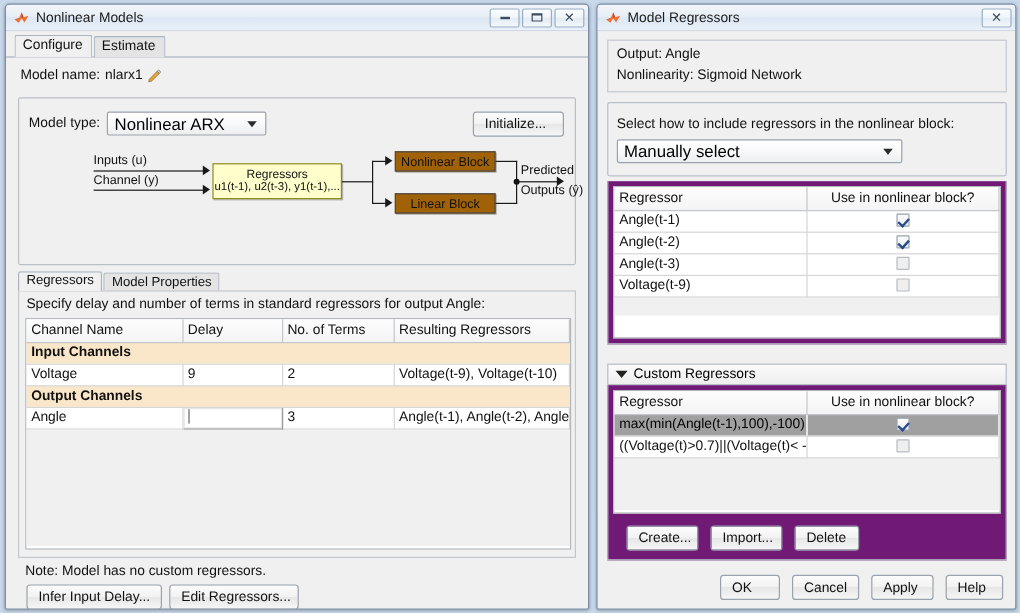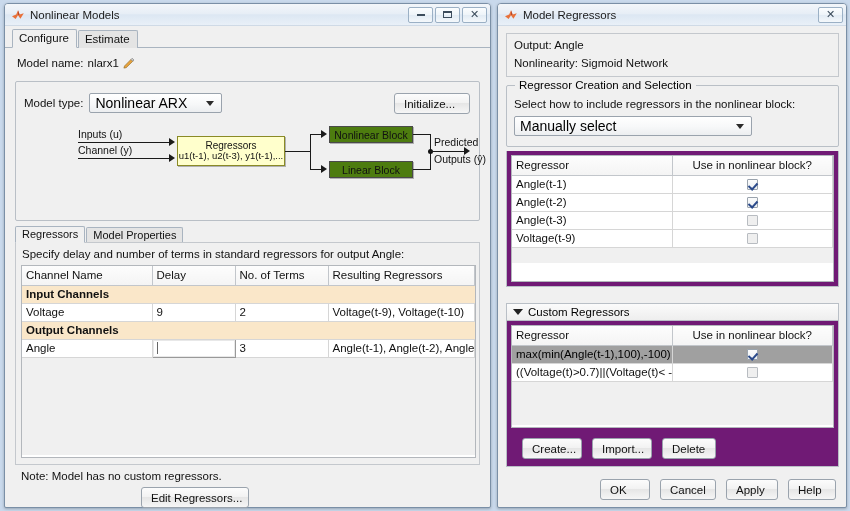--- a/index.html
+++ b/index.html
@@ -116,21 +116,21 @@
     border-left: 4px solid transparent;
     border-right: 4px solid transparent;
     border-top: 5px solid #2b2b2b;
   }
 
   
   .diagram { position: absolute; inset: 0; }
   .dg-box {
     position: absolute;
     border: 1px solid #4a4a4a;
-    background: #4d7c0f;
+    background: #a16207;
     display: flex; align-items: center; justify-content: center;
     font-size: 10.5px; color: #111;
     box-shadow: 1px 1px 0 #b0b0b0;
   }
   .dg-regbox {
     position: absolute;
     border: 1px solid #8a8a26;
     background: #ffffcc;
     display: flex; flex-direction: column;
     align-items: center; justify-content: center;
@@ -371,20 +371,23 @@
               <tr class="blank">
                 <td colspan="4" style="height:98px; border-bottom:none;"></td>
               </tr>
             </tbody>
           </table>
         </div>
       </div>
 
       <div class="lbl" style="position:absolute; left:16px; top:421px;">Note: Model has no custom regressors.</div>
 
+      <div class="btn" style="position:absolute; left:17px; top:438px; width:113px;">
+        <span>Infer Input Delay...</span>
+      </div>
       <div class="btn" style="position:absolute; left:136px; top:438px; width:108px;">
         <span>Edit Regressors...</span>
       </div>
 
       <div style="position:absolute; left:0; right:0; top:402px; height:1px;"></div>
 
     </div>
   </div>
 
   <div class="window" style="left:497px; top:3px; width:350px; height:505px;">
@@ -405,21 +408,20 @@
     </div>
 
     <div style="position:absolute; left:0; top:23px; right:0; bottom:0;">
 
       <div class="panel-flat" style="position:absolute; left:8px; top:6px; width:333px; height:44px;">
         <div class="lbl" style="position:absolute; left:7px; top:5px;">Output: Angle</div>
         <div class="lbl" style="position:absolute; left:7px; top:23px;">Nonlinearity: Sigmoid Network</div>
       </div>
 
       <div class="groupbox" style="position:absolute; left:8px; top:58px; width:333px; height:62px;">
-        <span class="grouplabel">Regressor Creation and Selection</span>
         <div class="lbl" style="position:absolute; left:7px; top:12px;">Select how to include regressors in the nonlinear block:</div>
         <div class="dropdown" style="position:absolute; left:7px; top:30px; width:238px;">
           <span>Manually select</span>
           <span class="dd-arrow"></span>
         </div>
       </div>
 
       <div style="position:absolute; left:8px; top:124px; width:333px;">
         <div class="sect-body" style="padding:4px;">
           <div class="tablewrap" style="height:127px;">

